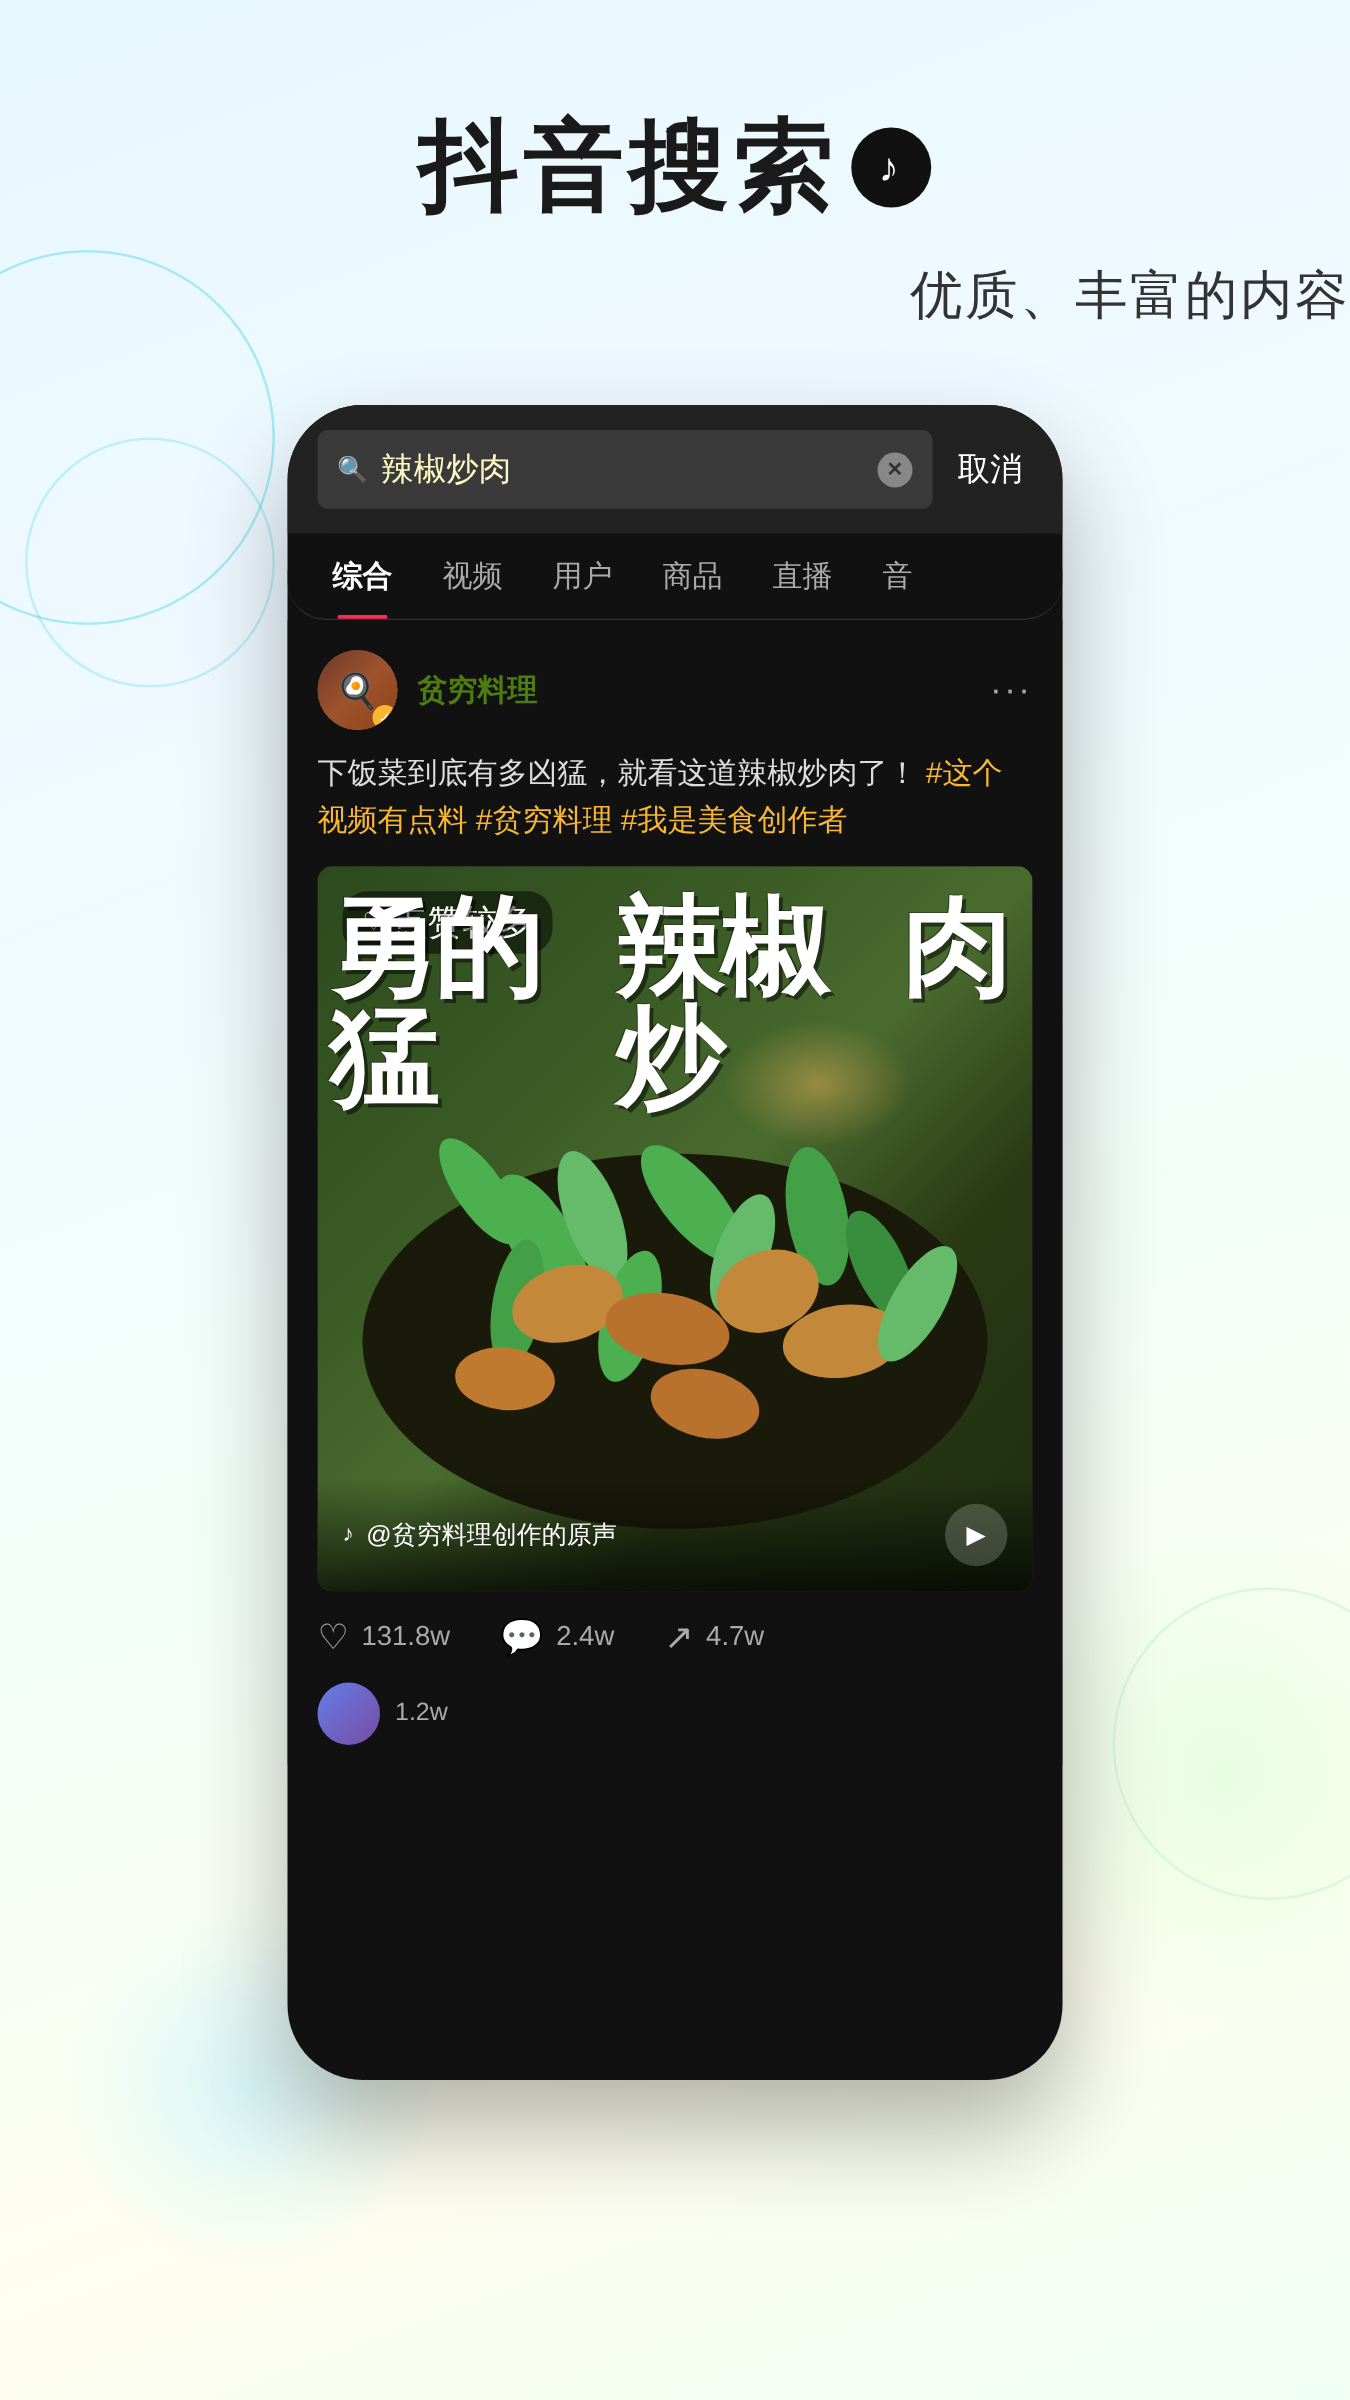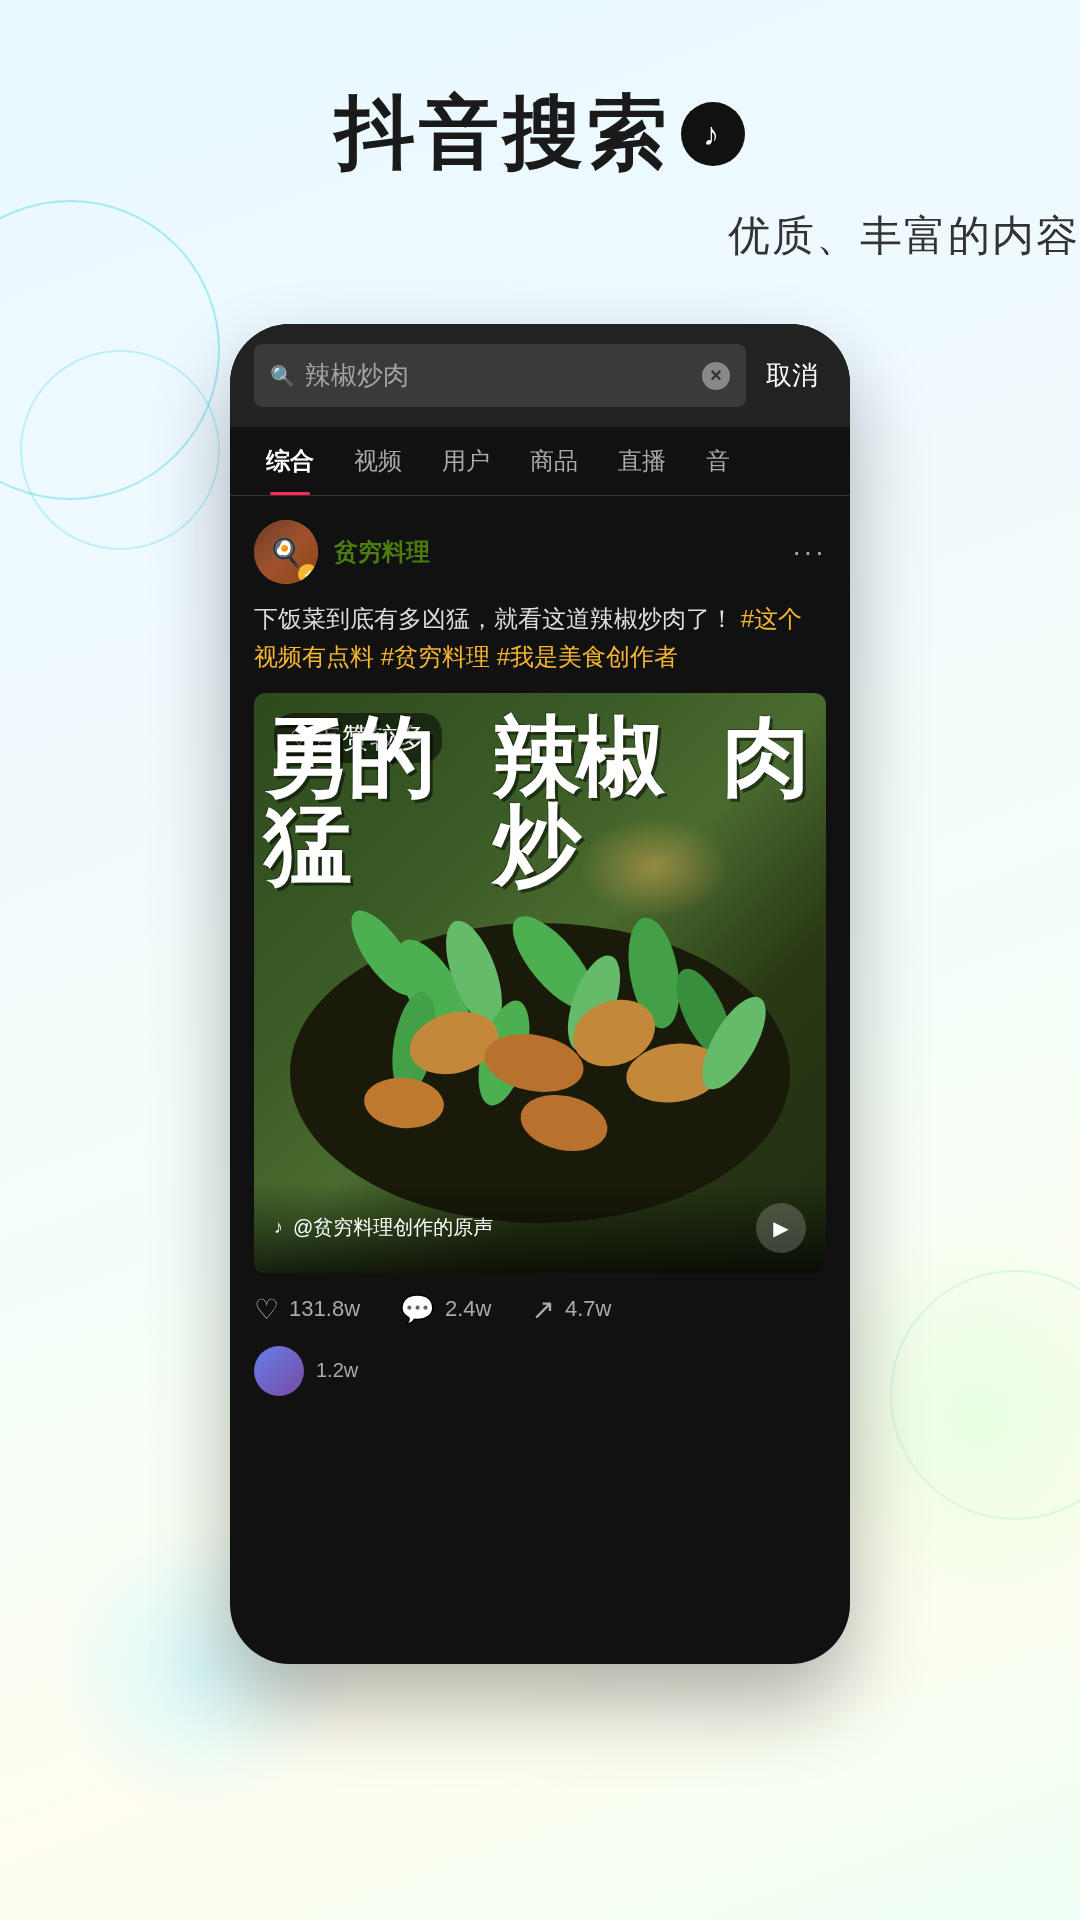--- a/index.html
+++ b/index.html
@@ -121,21 +121,21 @@
       align-items: center;
       gap: 10px;
     }
 
     .search-icon-inner {
       color: #aaa;
       font-size: 20px;
     }
 
     .search-text {
-      color: #a3a3a3;
+      color: #fef9c3;
       font-size: 26px;
       flex: 1;
     }
 
     .clear-btn {
       width: 28px;
       height: 28px;
       background: #888;
       border-radius: 50%;
       display: flex;
@@ -153,20 +153,21 @@
       font-family: Liberation Serif, serif;
     }
 
     
     .tabs {
       background: #111;
       display: flex;
       align-items: center;
       padding: 0 16px;
       border-bottom: 1px solid #333;
+      border-radius: 31px;
     }
 
     .tab-item {
       padding: 18px 20px;
       font-size: 24px;
       color: #aaa;
       position: relative;
       white-space: nowrap;
     }
 

